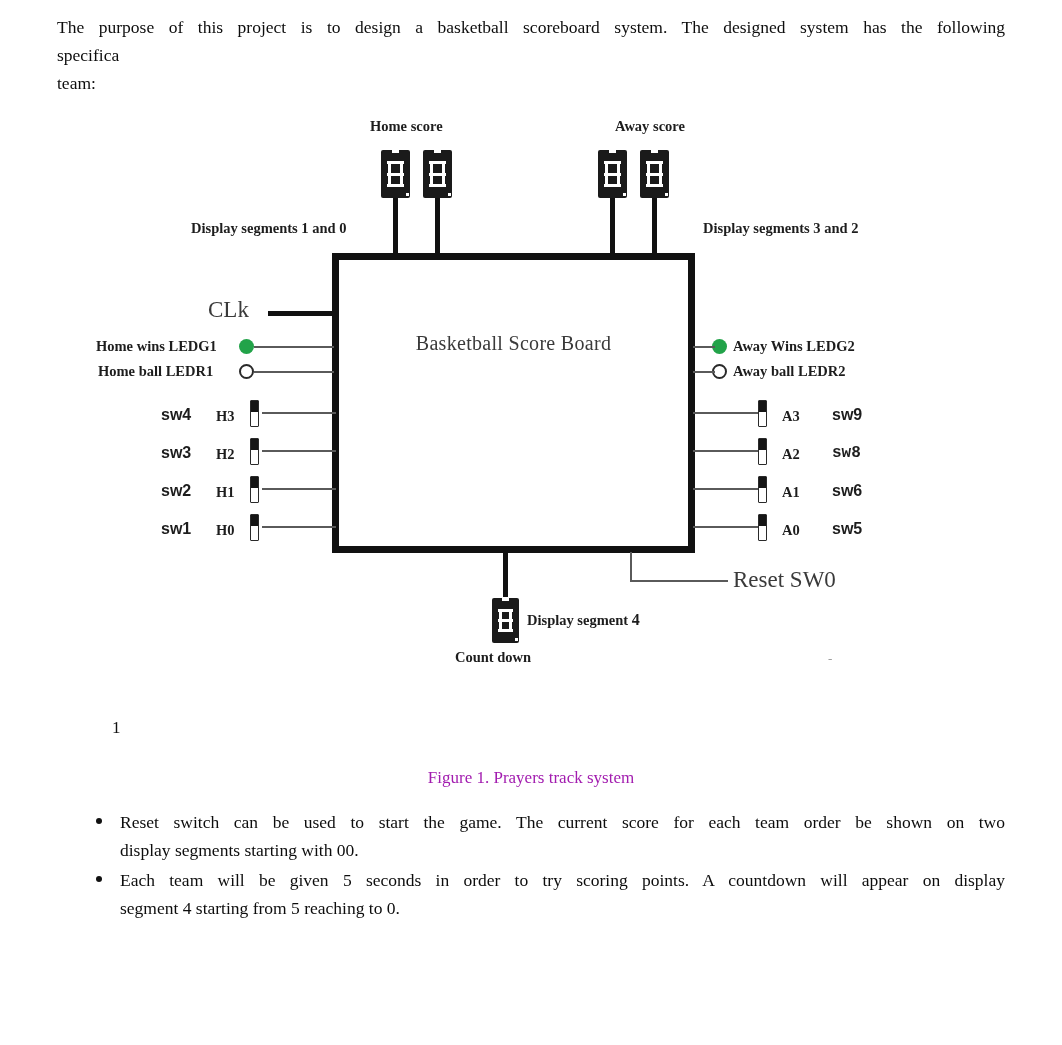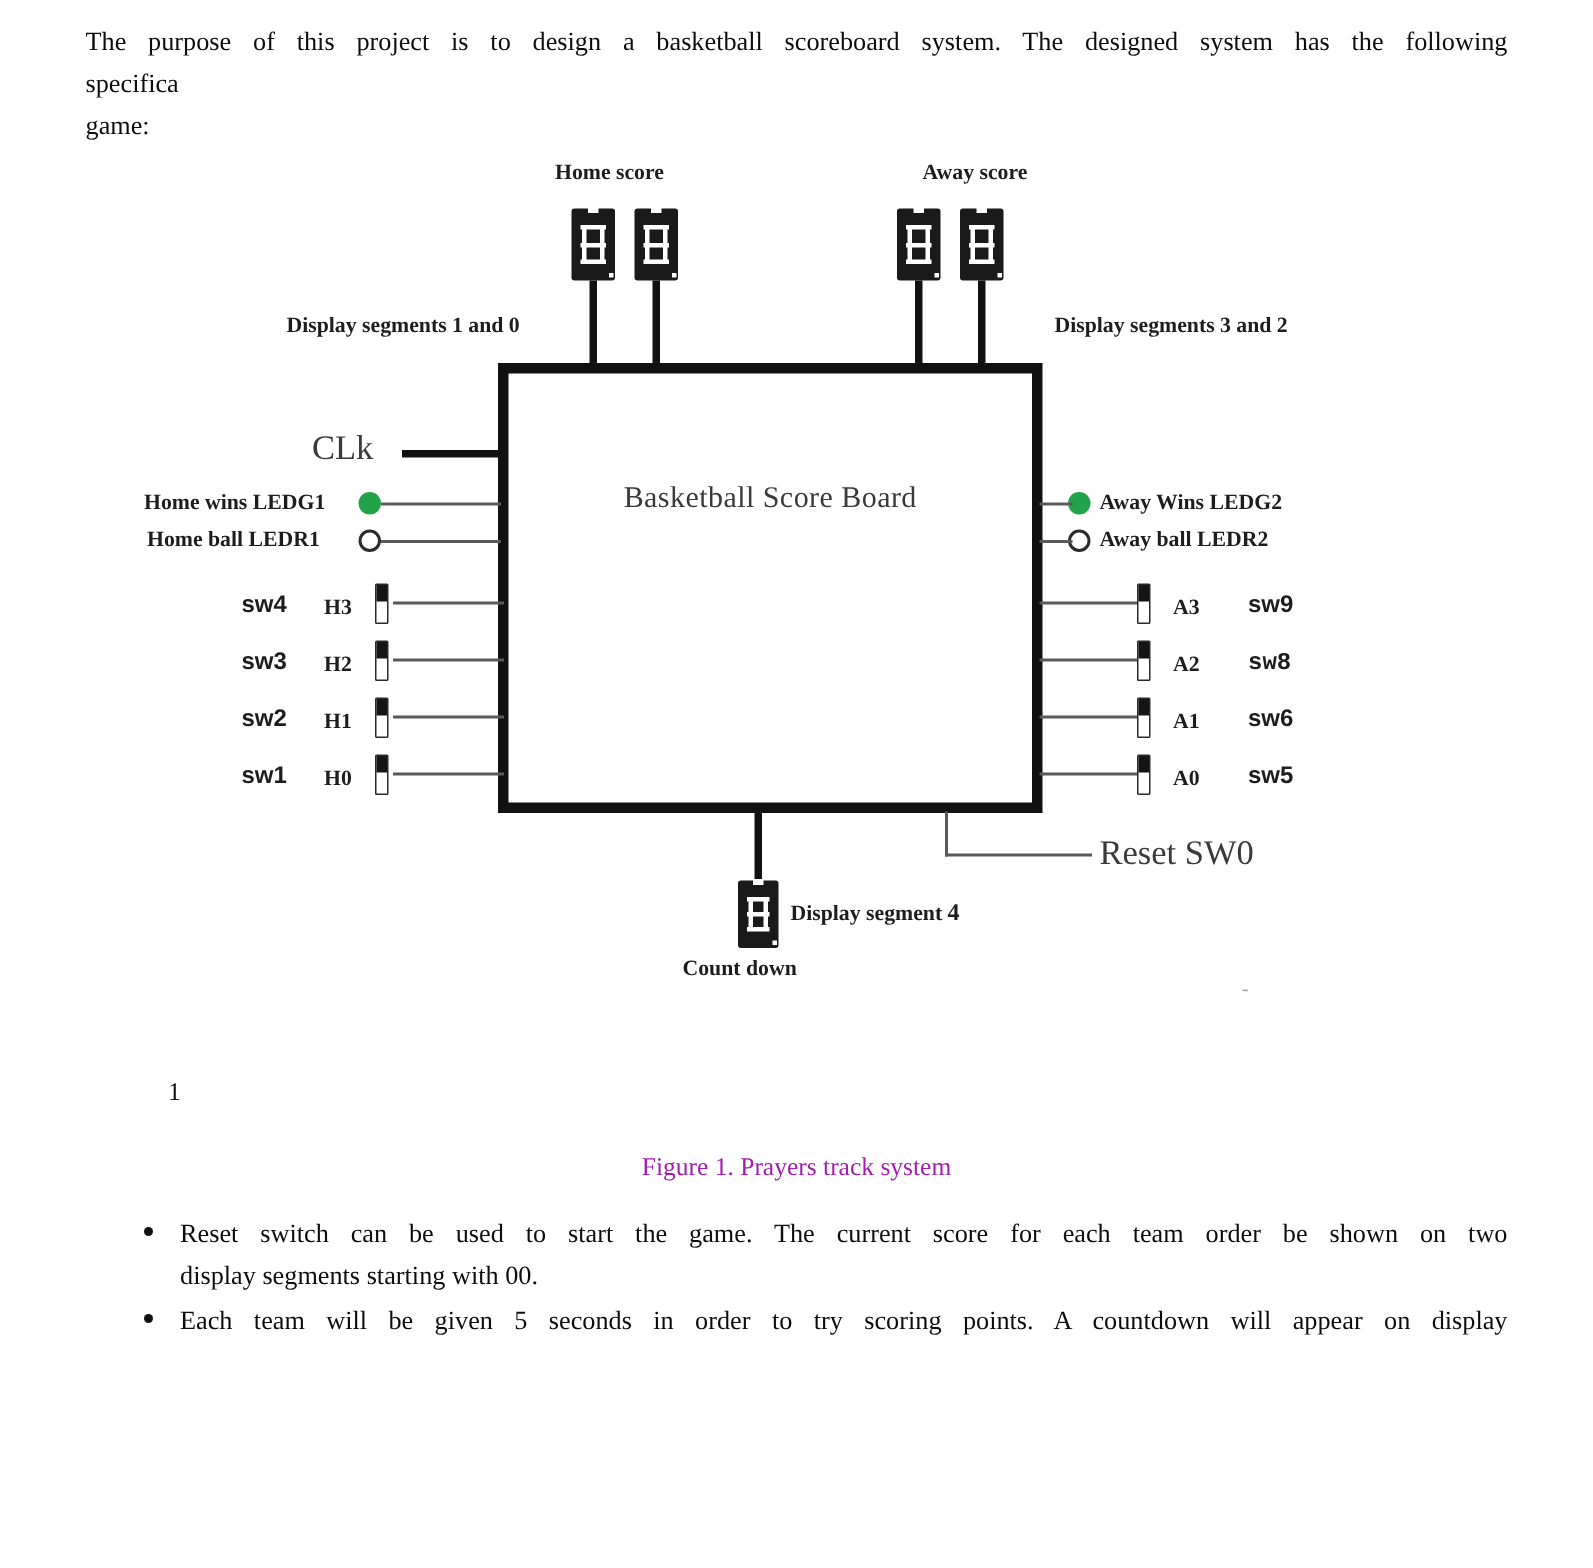--- a/index.html
+++ b/index.html
@@ -28,21 +28,21 @@
     text-align: justify;
     color: #0d0d0d;
   }
   .intro .ln { display: block; }
   .intro .ln1 { text-align: justify; text-align-last: justify; }
 
   
   .figure {
     position: absolute;
     left: 0;
-    top: 89px;
+    top: 100px;
     width: 1062px;
     height: 590px;
   }
 
   
   .block-box {
     position: absolute;
     left: 332px;
     top: 153px;
     width: 363px;
@@ -242,21 +242,21 @@
     font-size: 13px;
     color: #9a9a9a;
   }
 </style>
 </head>
 <body>
 
 <div class="intro">
   <span class="ln ln1">The purpose of this project is to design a basketball scoreboard system. The designed system has the following</span>
   <span class="ln">specifica</span>
-  <span class="ln">game:</span>
+  <span class="ln">team:</span>
 </div>
 
 <div class="figure">
 
   <div class="lbl" style="left:370px; top:18px;">Home  score</div>
   <div class="lbl" style="left:588px; top:18px;margin-left:27px;">Away score</div>
 
   <div class="seg" style="left:381px; top:50px; width:29px; height:48px;">
     <div class="nub"></div>
     <div class="inner">
@@ -403,14 +403,15 @@
 
 <div class="bullets">
   <div class="bullet">
     <span class="dot-marker"></span>
     <span class="just">Reset switch can be used to start the game. The current score for each team order be shown on two</span>
     <span>display segments starting with 00.</span>
   </div>
   <div class="bullet">
     <span class="dot-marker"></span>
     <span class="just">Each team will be given 5 seconds in order to try scoring points. A countdown will appear on display</span>
+    <span>segment 4 starting from 5 reaching to 0.</span>
   </div>
 </div>
 
 </body></html>

